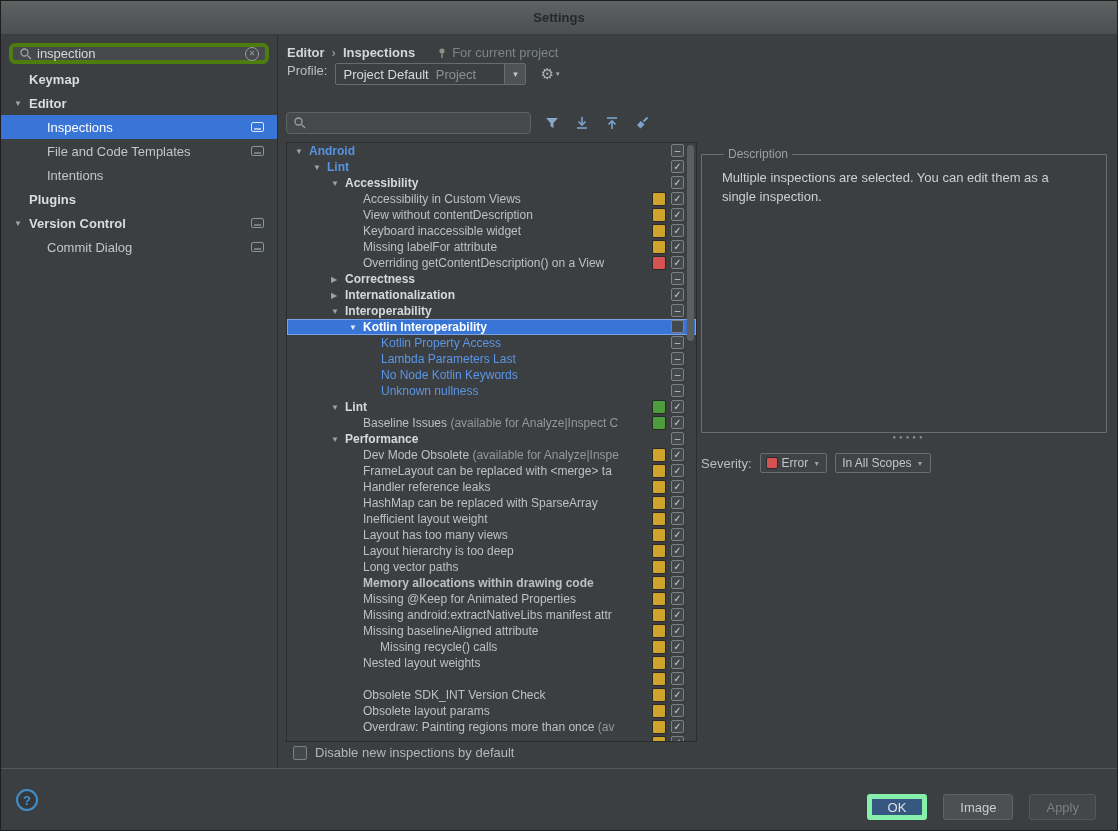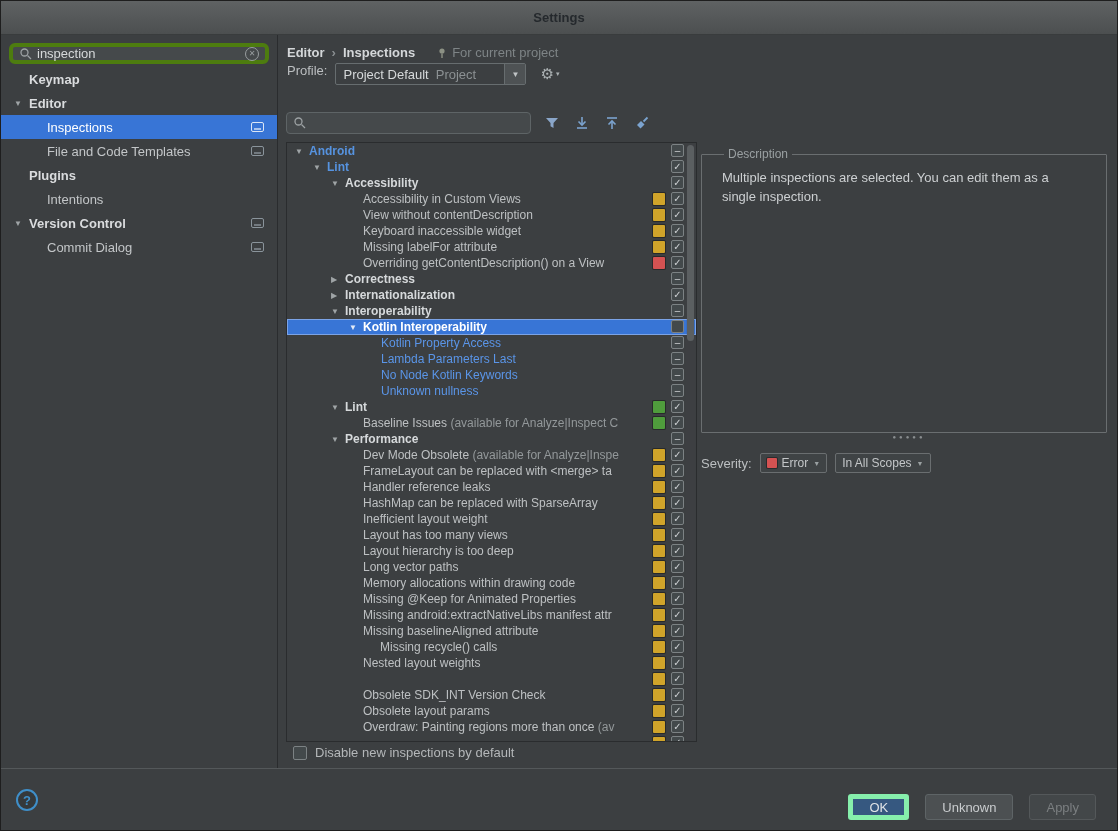--- a/index.html
+++ b/index.html
@@ -131,25 +131,25 @@
           <span class="s-label">Editor</span>
         </div>
         <div class="snav-item lvl1 selected">
           <span class="s-label">Inspections</span>
           <span class="mini-icon"></span>
         </div>
         <div class="snav-item lvl1">
           <span class="s-label">File and Code Templates</span>
           <span class="mini-icon"></span>
         </div>
+        <div class="snav-item lvl1">
+          <span class="s-label">Intentions</span>
+        </div>
         <div class="snav-item lvl0">
           <span class="s-label">Plugins</span>
-        </div>
-        <div class="snav-item lvl1">
-          <span class="s-label">Intentions</span>
         </div>
         <div class="snav-item lvl0">
           <span class="s-arrow">▼</span>
           <span class="s-label">Version Control</span>
           <span class="mini-icon"></span>
         </div>
         <div class="snav-item lvl1">
           <span class="s-label">Commit Dialog</span>
           <span class="mini-icon"></span>
         </div>
@@ -368,21 +368,21 @@
           <span class="t-check">✓</span>
         </div>
         <div class="trow">
           <span class="t-arrow" style="left: 62px;"></span>
           <span class="t-text" style="left: 76px;"><span class="t-label plain">Long vector paths</span></span>
           <span class="t-badge" style="background: rgb(208, 164, 42);"></span>
           <span class="t-check">✓</span>
         </div>
         <div class="trow">
           <span class="t-arrow" style="left: 62px;"></span>
-          <span class="t-text" style="left: 76px;"><span class="t-label plain">Memory allocations within drawing code</span></span>
+          <span class="t-text" style="left: 76px; font-weight: bold;"><span class="t-label plain">Memory allocations within drawing code</span></span>
           <span class="t-badge" style="background: rgb(208, 164, 42);"></span>
           <span class="t-check">✓</span>
         </div>
         <div class="trow">
           <span class="t-arrow" style="left: 62px;"></span>
           <span class="t-text" style="left: 76px;"><span class="t-label plain">Missing @Keep for Animated Properties</span></span>
           <span class="t-badge" style="background: rgb(208, 164, 42);"></span>
           <span class="t-check">✓</span>
         </div>
         <div class="trow">
@@ -469,18 +469,18 @@
     </div>
 
   </div>
 
   <div class="bottombar">
     <div class="help-btn">
         <span>?</span>
       </div>
     <div class="btn-group">
       <div class="btn primary">OK</div>
-      <div class="btn normal">Unknown</div>
+      <div class="btn normal">Image</div>
       <div class="btn disabled">Apply</div>
     </div>
   </div>
 
 </div>
 
 </body></html>

